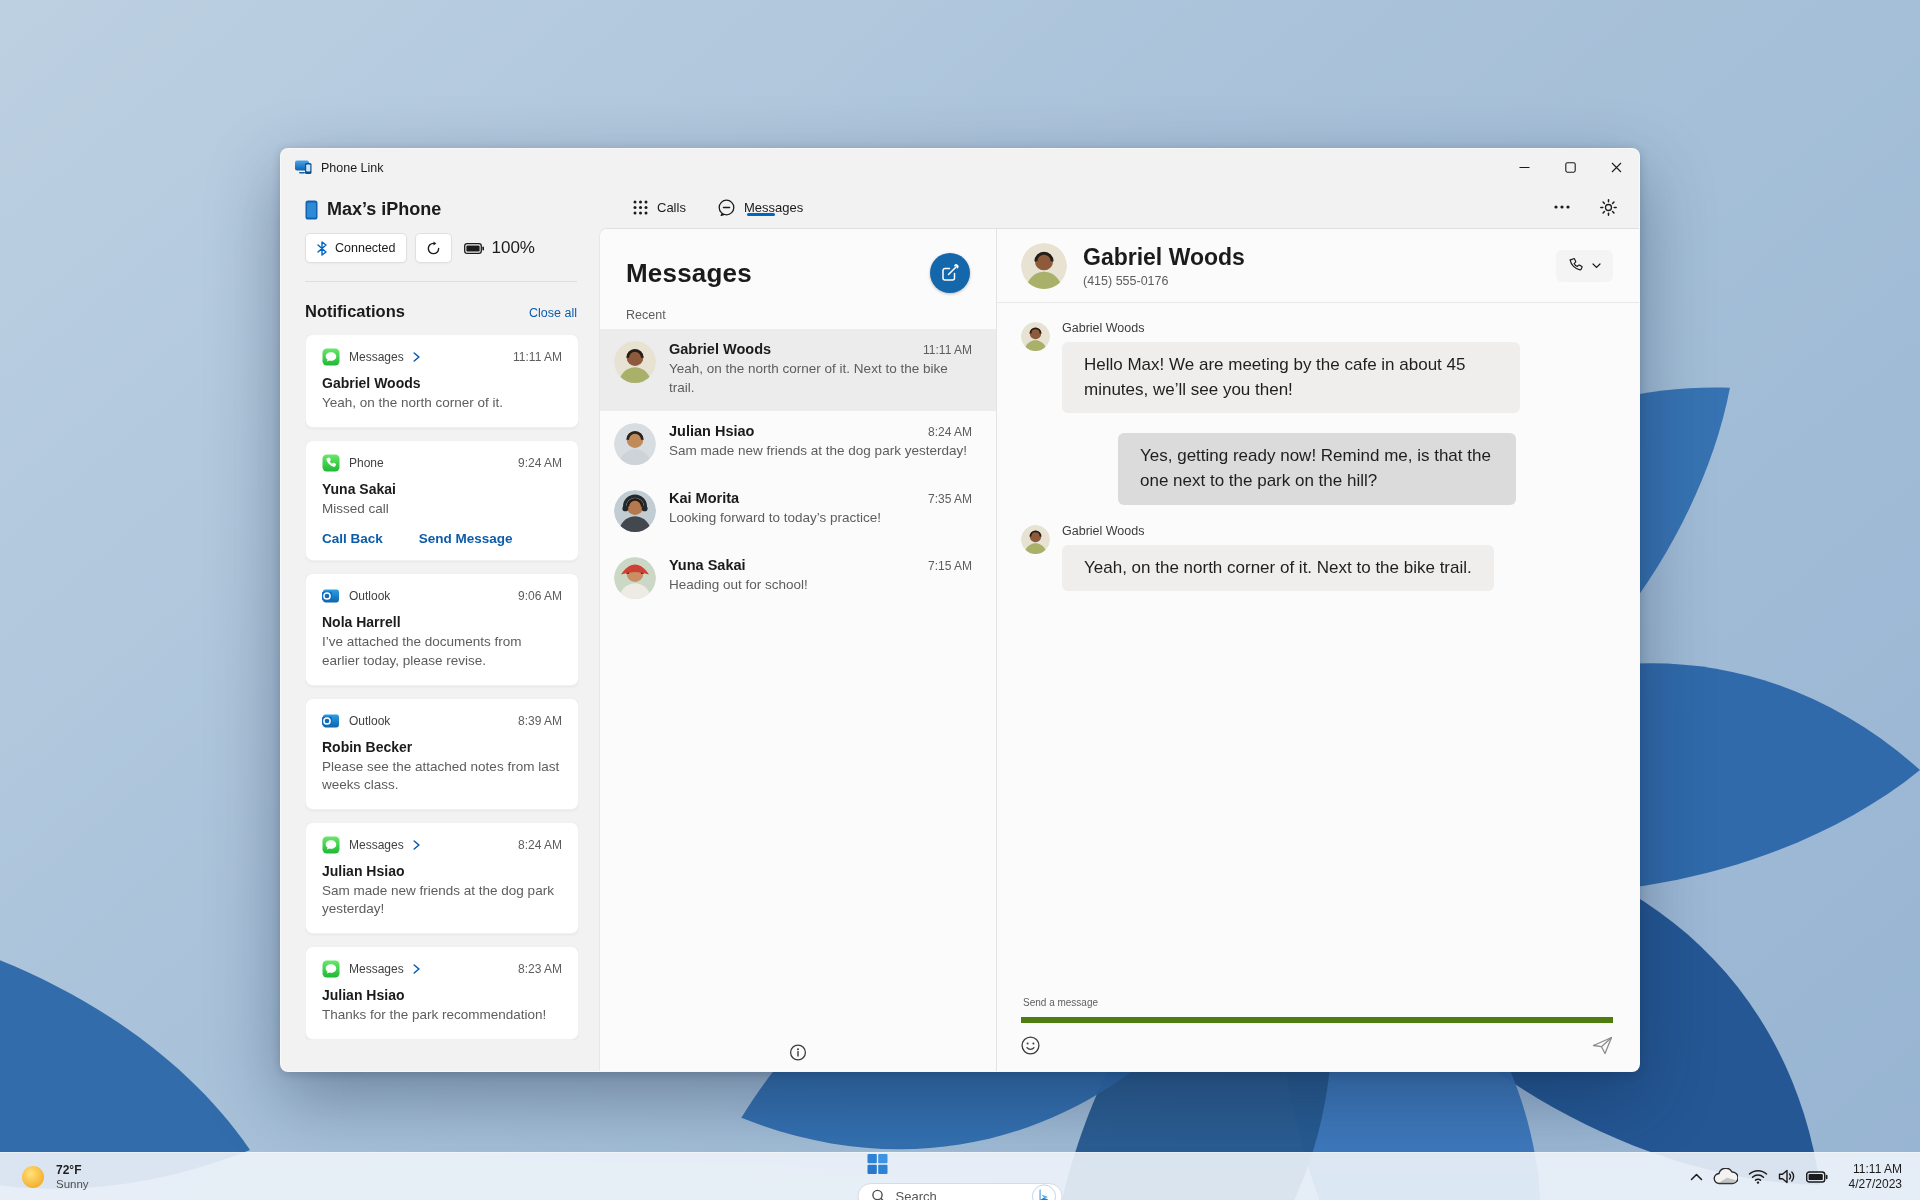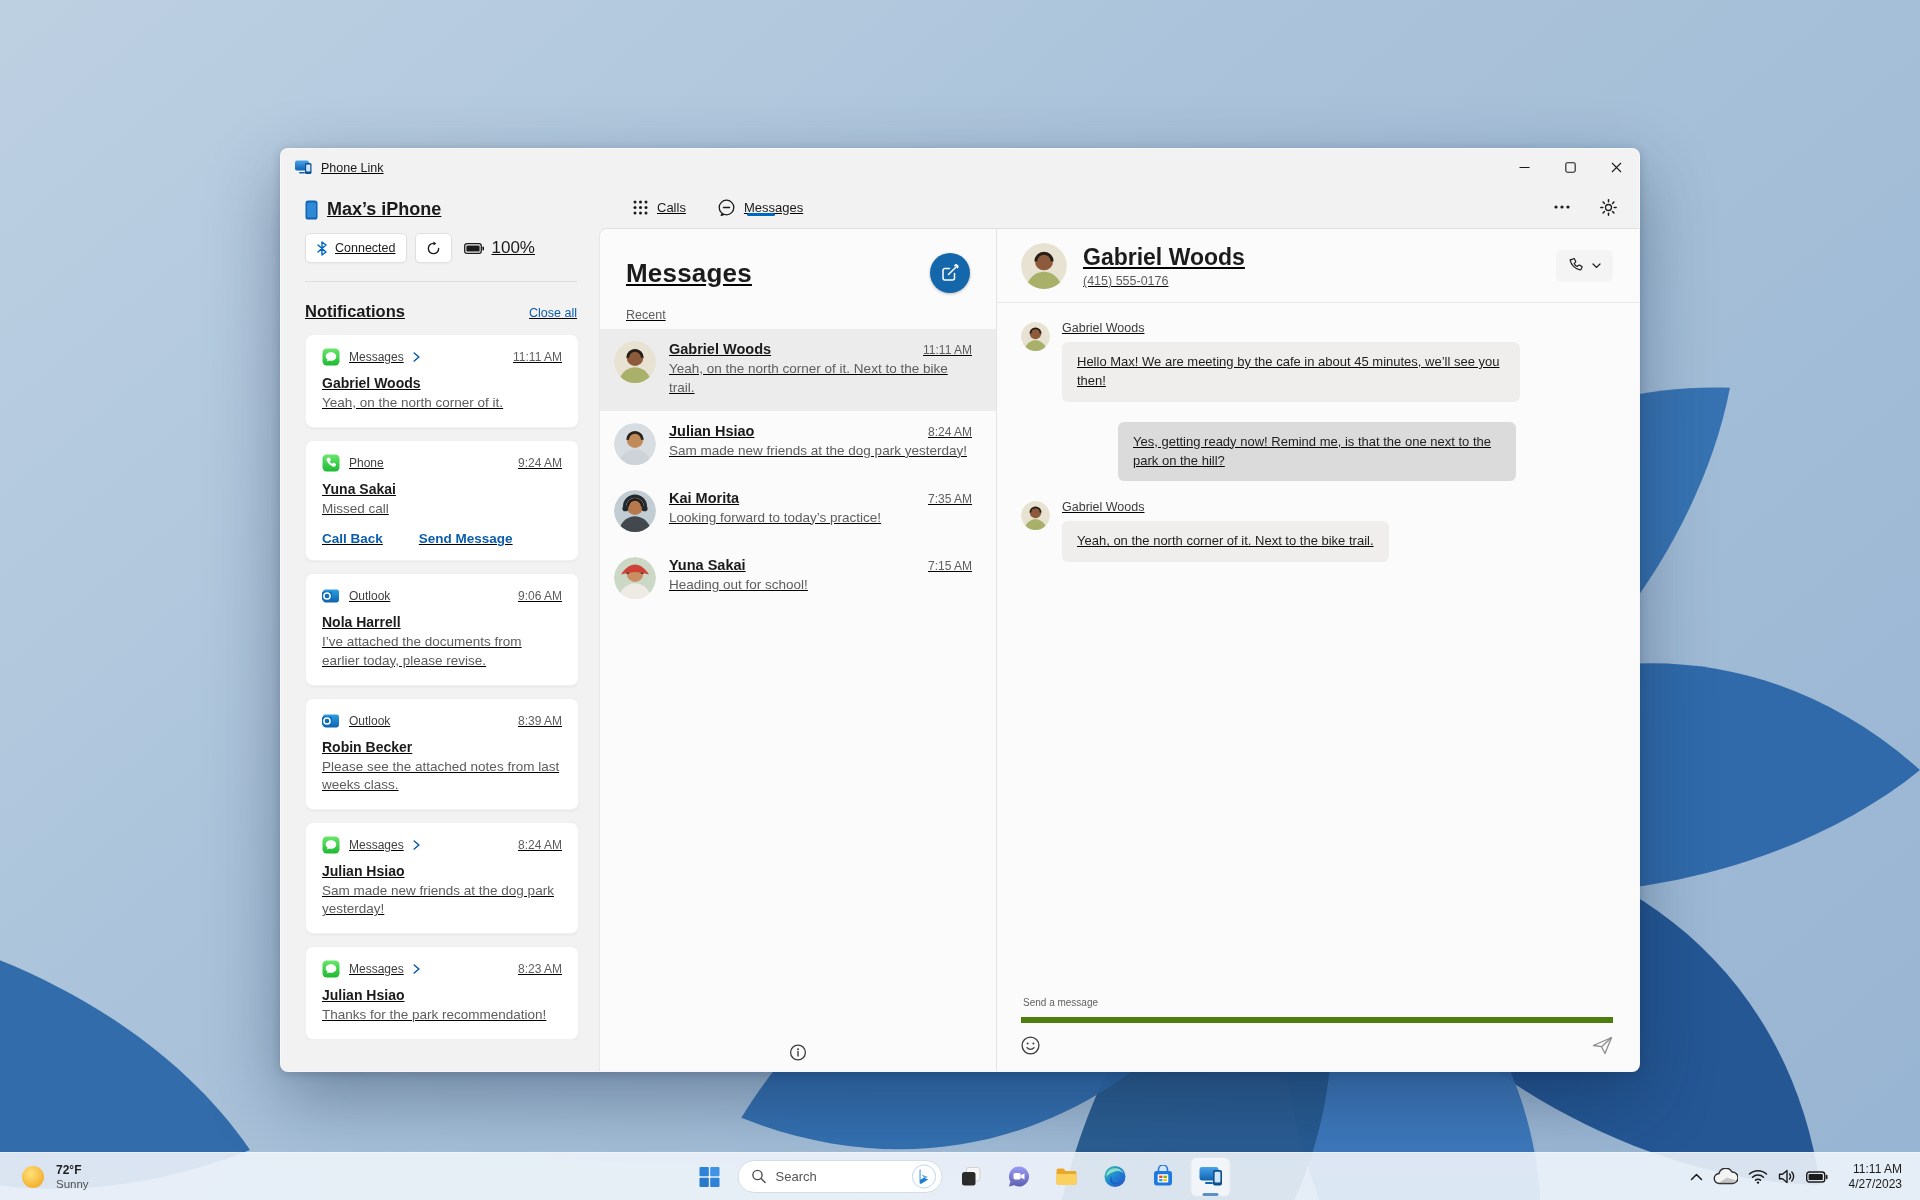--- a/index.html
+++ b/index.html
@@ -8,21 +8,21 @@
     --accent:#0067c0; --link:#0b5cab; --text:#1b1b1b; --text2:#5d5d5d; --border:#e4e4e4;
   }
   .desktop{ position:relative; width:1920px; height:1200px; overflow:hidden;
     background:linear-gradient(140deg,#bdd0e2 0%,#aac3da 40%,#97b4d2 100%); }
   .wallpaper{ position:absolute; inset:0; }
 
   
   .window{ position:absolute; left:280px; top:148px; width:1360px; height:924px;
     background:#f2f2f2; border-radius:8px; overflow:hidden; display:flex; flex-direction:column;
     box-shadow:0 26px 70px rgba(15,35,65,.38), 0 2px 10px rgba(15,35,65,.2);
-    border:1px solid rgba(255,255,255,.45);text-decoration:underline; }
+    border:1px solid rgba(255,255,255,.45); }
   .titlebar{ flex:0 0 37px; display:flex; align-items:center; justify-content:space-between; }
   .title-left{ display:flex; align-items:center; gap:9px; padding-left:14px; font-size:12.5px; color:var(--text); }
   .win-controls{ display:flex; height:100%; }
   .win-btn{ width:46px; height:100%; background:none; border:none; display:flex; align-items:center; justify-content:center; }
   .window-body{ flex:1; display:flex; min-height:0; }
 
   
   .sidebar{ flex:0 0 318px; width:318px; padding:4px 20px 0 24px; display:flex; flex-direction:column; min-height:0; overflow:hidden; }
   .device-row{ display:flex; align-items:center; gap:9px; margin-top:9px; }
   .device-name{ font-size:18px; font-weight:700; color:var(--text); }
@@ -76,35 +76,35 @@
   .chat-col{ flex:1; display:flex; flex-direction:column; min-width:0; background:#fbfbfb; }
   .chat-header{ display:flex; align-items:center; gap:16px; padding:14px 26px 13px 24px; border-bottom:1px solid #e8e8e8; }
   .chat-avatar{ width:46px; height:46px; flex:0 0 46px; }
   .chat-title .chat-name{ font-size:23px; font-weight:700; color:var(--text); }
   .chat-title .chat-number{ margin-top:3px; font-size:12.5px; color:var(--text2); }
   .call-btn{ margin-left:auto; display:flex; align-items:center; gap:8px; height:32px; padding:0 12px; background:#f4f4f4; border:none; border-radius:6px; cursor:pointer; }
   .thread{ flex:1; min-height:0; overflow:hidden; padding:18px 26px 0 24px; display:flex; flex-direction:column; }
   .msg-group{ display:grid; grid-template-columns:30px 1fr; column-gap:11px; margin-bottom:16px; }
   .msg-avatar{ width:29px; height:29px; margin-top:1px; }
   .msg-sender{ font-size:12.5px; color:#3c3c3c; margin-bottom:7px; }
-  .bubble{ background:#efeeed; border-radius:6px; padding:11px 15px; font-size:13px; line-height:1.45; color:#1f1f1f; width:fit-content; max-width:458px; }
+  .bubble{ background:#efeeed; border-radius:6px; padding:11px 22px; font-size:17px; line-height:1.45; color:#1f1f1f; width:fit-content; max-width:458px; }
   .msg-out{ display:flex; justify-content:center; margin:4px 0 19px; }
   .msg-out .bubble{ background:#dbdbdb; max-width:398px; }
   .composer{ padding:0 26px 16px 24px; }
   .composer-input{ width:100%; background:transparent; border:none; border-bottom:6px solid #4d7c0f; font-size:10px; font-family:inherit; color:var(--text); padding:8px 2px 9px; outline:none; }
   .composer-input::placeholder{ color:#616161; }
   .composer-row{ display:flex; justify-content:space-between; align-items:center; margin-top:13px; }
 
   
   .taskbar{ position:absolute; left:0; right:0; bottom:0; height:48px; background:rgba(237,243,249,.9); border-top:1px solid rgba(255,255,255,.4); display:flex; align-items:center; padding:0 12px; }
   .weather{ display:flex; align-items:center; gap:10px; padding:3px 8px; border-radius:6px; cursor:pointer; }
   .weather-text{ display:flex; flex-direction:column; }
   .weather-temp{ font-size:12px; font-weight:700; color:#1f1f1f; line-height:14px; }
   .weather-cond{ font-size:11.5px; color:#4e4e4e; line-height:14px; }
-  .tb-center{ position:absolute; left:50%; top:0; bottom:0; transform:translateX(-50%); display:flex; align-items:center; gap:8px; }
+  .tb-center{ position:absolute; left:50%; top:0; bottom:0; transform:translateX(-50%); display:flex; gap:8px;flex-direction:column; }
   .tb-icon{ width:40px; height:40px; border-radius:6px; display:flex; align-items:center; justify-content:center; background:none; border:none; cursor:pointer; position:relative; }
   .tb-icon.active{ background:rgba(255,255,255,.62); box-shadow:inset 0 0 0 1px rgba(0,0,0,.06); }
   .tb-icon.active::after{ content:""; position:absolute; bottom:1px; left:50%; transform:translateX(-50%); width:16px; height:3px; border-radius:2px; background:#5a8fc9; }
   .search-pill{ display:flex; align-items:center; gap:9px; width:205px; height:33px; background:#fff; border:1px solid #d4dce4; border-radius:17px; padding:0 5px 0 13px; }
   .search-pill input{ flex:1; min-width:0; border:none; outline:none; background:transparent; font-size:13px; font-family:inherit; color:#333; }
   .search-pill input::placeholder{ color:#555; }
   .tray{ margin-left:auto; display:flex; align-items:center; }
   .tray-btn{ background:none; border:none; padding:6px 5px; display:flex; align-items:center; cursor:pointer; border-radius:4px; }
   .clock{ text-align:right; font-size:12px; line-height:15px; color:#1b1b1b; margin-left:10px; padding:2px 6px; cursor:pointer; }
 </style>

